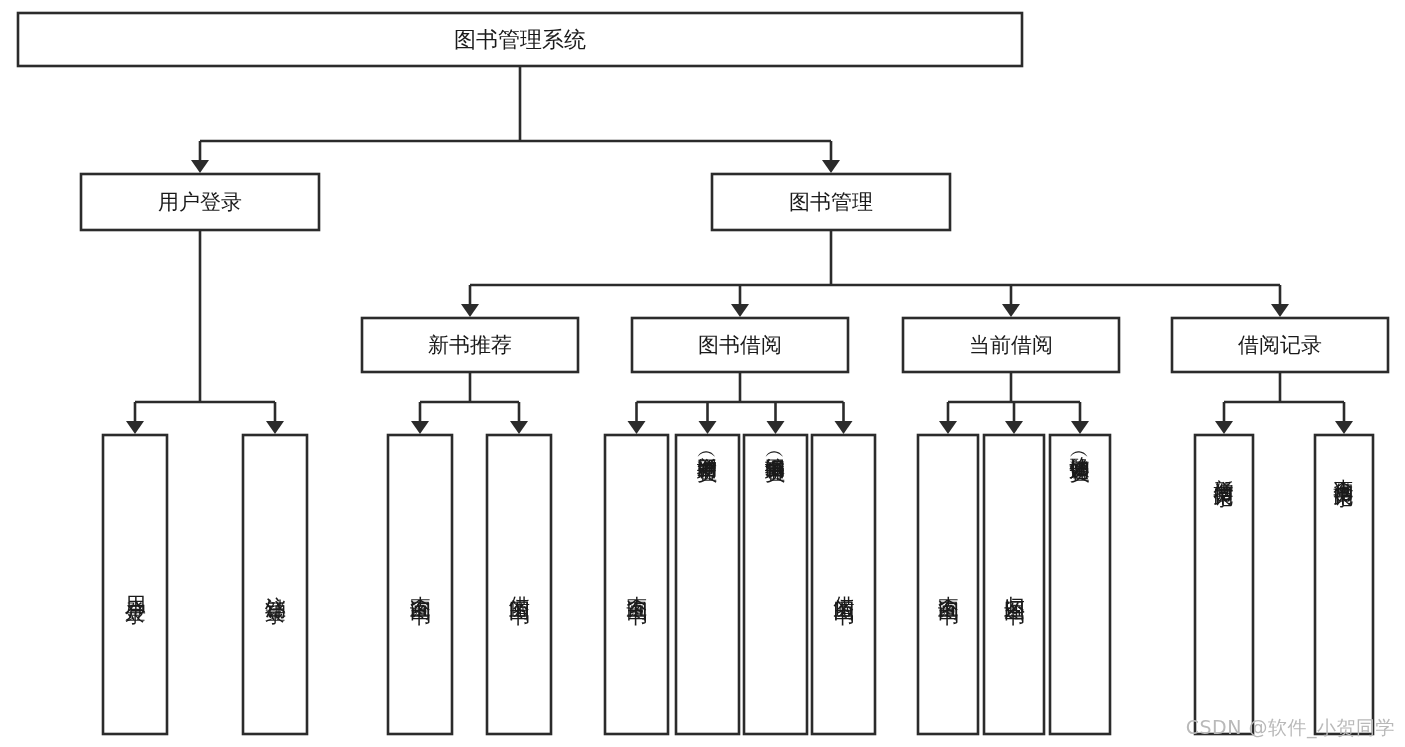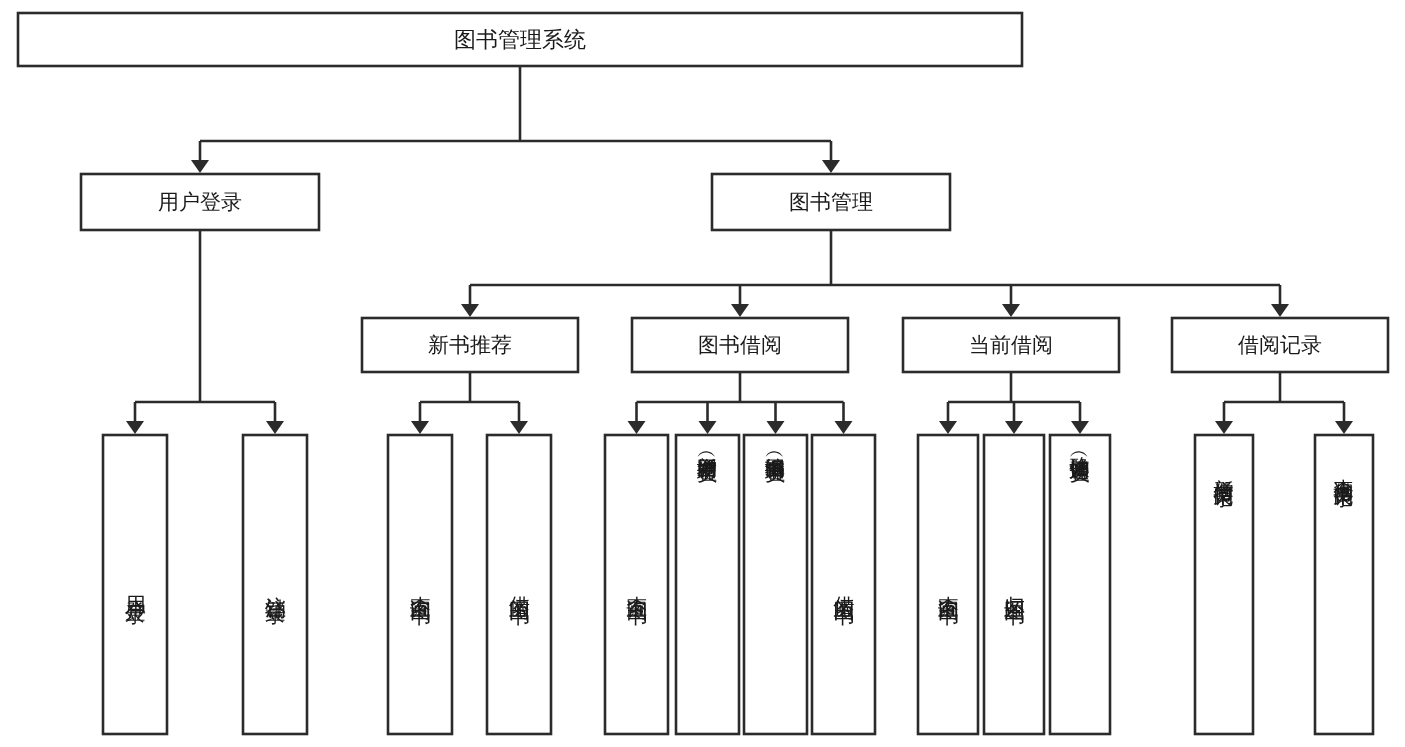--- a/index.html
+++ b/index.html
@@ -267,14 +267,15 @@
         <span class="leaf-label" style="font-size: 20px; letter-spacing: 1px;">确认归还（管理员）</span>
       </div>
       <div class="leaf-label-wrap" style="left: 1195px; top: 463px; width: 58px; height: 279px;">
         <span class="leaf-label" style="font-size: 20px; letter-spacing: 2px;">新增借阅记录</span>
       </div>
       <div class="leaf-label-wrap" style="left: 1315px; top: 463px; width: 58px; height: 279px;">
         <span class="leaf-label" style="font-size: 20px; letter-spacing: 2px;">查询借阅记录</span>
       </div>
     </div>
 
+  <div class="watermark">CSDN @软件_小贺同学</div>
 
 </div>
 
 </body></html>

